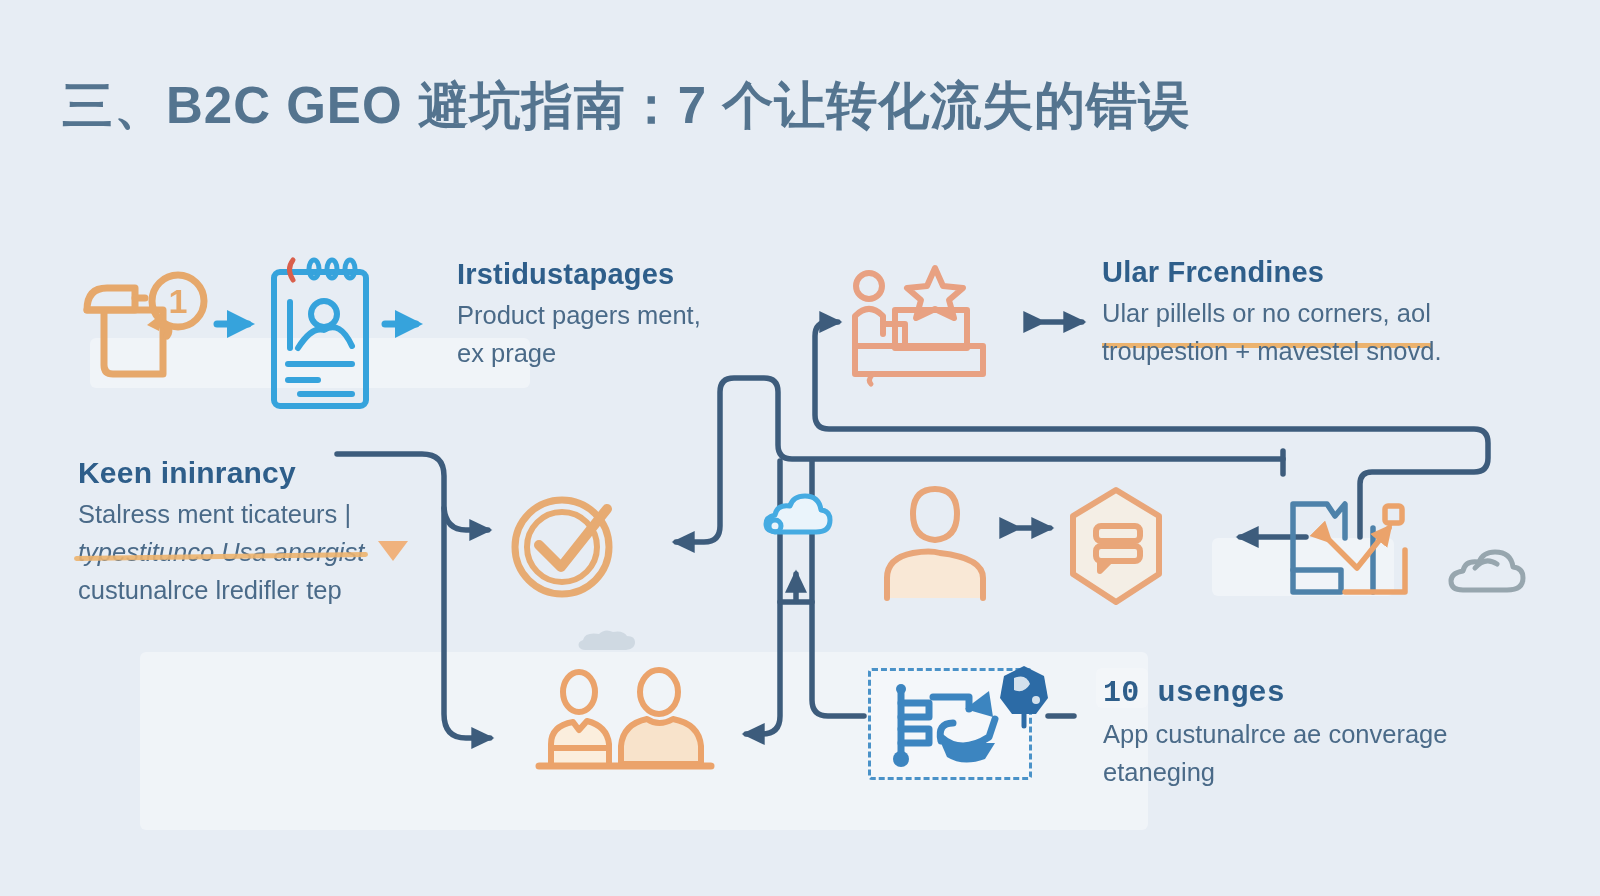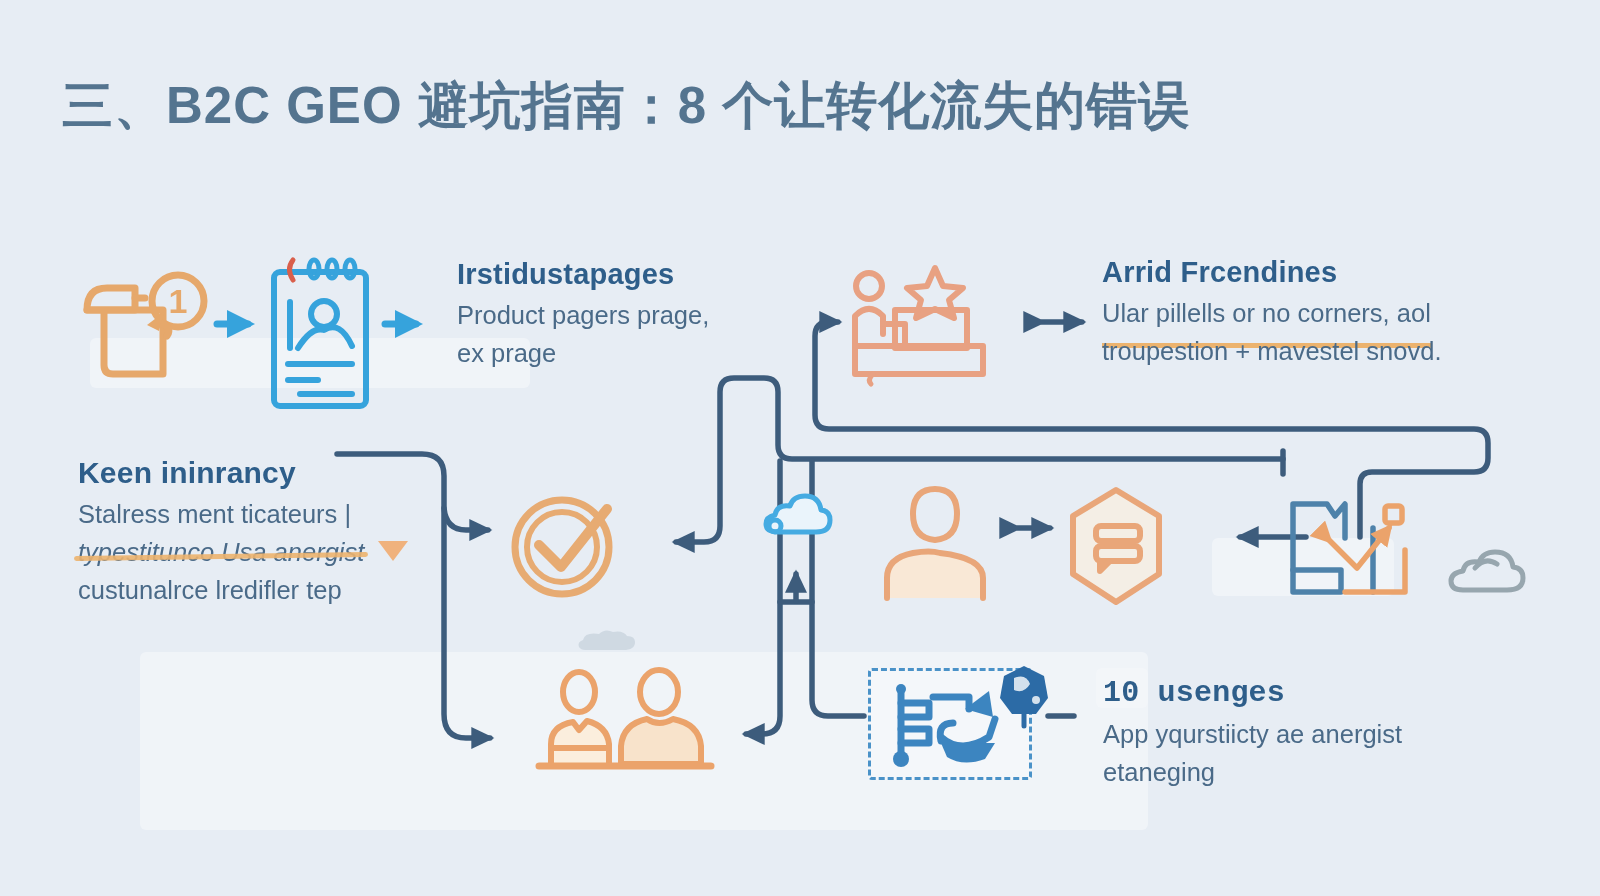--- a/index.html
+++ b/index.html
@@ -35,21 +35,21 @@
 </head>
 <body>
 
 <div class="stage">
 
   <div class="band" style="left:90px;top:338px;width:440px;height:50px;"></div>
   <div class="band" style="left:140px;top:652px;width:1008px;height:178px;"></div>
   <div class="band" style="left:1212px;top:538px;width:182px;height:58px;"></div>
   <div class="band" style="left:1096px;top:668px;width:52px;height:40px;opacity:.6;"></div>
 
-  <div class="title">三、B2C GEO 避坑指南：8 个让转化流失的错误</div>
+  <div class="title">三、B2C GEO 避坑指南：7 个让转化流失的错误</div>
 
   <svg class="abs" style="left:0;top:0;" width="1600" height="896" viewBox="0 0 1600 896">
     <defs>
       <marker id="ad" markerWidth="5" markerHeight="5" refX="3.4" refY="2" orient="auto" markerUnits="strokeWidth">
         <path d="M0,0 L4.2,2 L0,4 z" fill="#3d5c7c"></path>
       </marker>
       <marker id="ab" markerWidth="5" markerHeight="5" refX="3" refY="2" orient="auto" markerUnits="strokeWidth">
         <path d="M0,0 L4,2 L0,4 z" fill="#36a3dc"></path>
       </marker>
     </defs>
@@ -104,38 +104,38 @@
       <path d="M30 92 Q44 70 56 74 Q72 64 84 90"></path>
       <path d="M20 108 H84"></path>
       <path d="M20 124 H50"></path>
       <path d="M32 138 H84"></path>
     </g>
     <path d="M25 4 q-7 9 0 20" stroke="#d95f4b" stroke-width="5" fill="none" stroke-linecap="round"></path>
   </svg>
 
   <div class="abs tb" style="left:457px;top:258px;width:330px;">
     <h3>Irstidustapages</h3>
-    <p>Product pagers prage,</p>
+    <p>Product pagers ment,</p>
     <p>ex prage</p>
   </div>
 
   <svg class="abs" style="left:843px;top:262px;" width="150" height="118" viewBox="0 0 150 118">
     <g stroke="#e8a182" stroke-width="6" fill="none" stroke-linecap="round" stroke-linejoin="round">
       <circle cx="26" cy="24" r="13"></circle>
       <path d="M12 96 V54 Q26 40 40 54 V72"></path>
       <path d="M40 62 H62 V84"></path>
       <rect x="52" y="48" width="72" height="38"></rect>
       <path d="M92 6 L100 24 L120 26 L106 38 L111 56 L92 47 L73 56 L78 38 L64 26 L84 24 Z"></path>
       <rect x="12" y="84" width="128" height="28"></rect>
       <path d="M30 112 q-6 6 -2 10" stroke-width="5"></path>
     </g>
   </svg>
 
   <div class="abs tb" style="left:1102px;top:256px;width:420px;">
-    <h3>Arrid Frcendines</h3>
+    <h3>Ular Frcendines</h3>
     <p><span class="u">Ular pillells or no corners, aol</span></p>
     <p>troupestion + mavestel snovd.</p>
   </div>
 
   <div class="abs tb" style="left:78px;top:456px;width:400px;">
     <h3 style="font-size:30px;">Keen ininrancy</h3>
     <p>Stalress ment ticateurs |</p>
     <p><span class="strike">typestitunco Usa anergist</span><span class="tri"></span></p>
     <p>custunalrce lredifler tep</p>
   </div>
@@ -230,17 +230,17 @@
 
   <svg class="abs" style="left:996px;top:664px;" width="56" height="64" viewBox="0 0 56 64">
     <path d="M28 2 L48 12 L52 34 L40 50 L16 50 L4 34 L8 12 Z" fill="#2c6ba6"></path>
     <path d="M18 14 Q30 9 34 20 Q28 30 18 26 Z" fill="#e7eef5" opacity="0.9"></path>
     <circle cx="40" cy="36" r="4" fill="#e7eef5" opacity="0.9"></circle>
     <path d="M28 50 V62" stroke="#2c6ba6" stroke-width="5" stroke-linecap="round"></path>
   </svg>
 
   <div class="abs tb" style="left:1103px;top:676px;width:430px;">
     <h3 style="font-size:30px;font-family:Liberation Mono, monospace;">10 usenges</h3>
-    <p>App yqurstiicty ae anergist</p>
+    <p>App custunalrce ae converage</p>
     <p>etaneging</p>
   </div>
 
 </div>
 
 </body></html>

